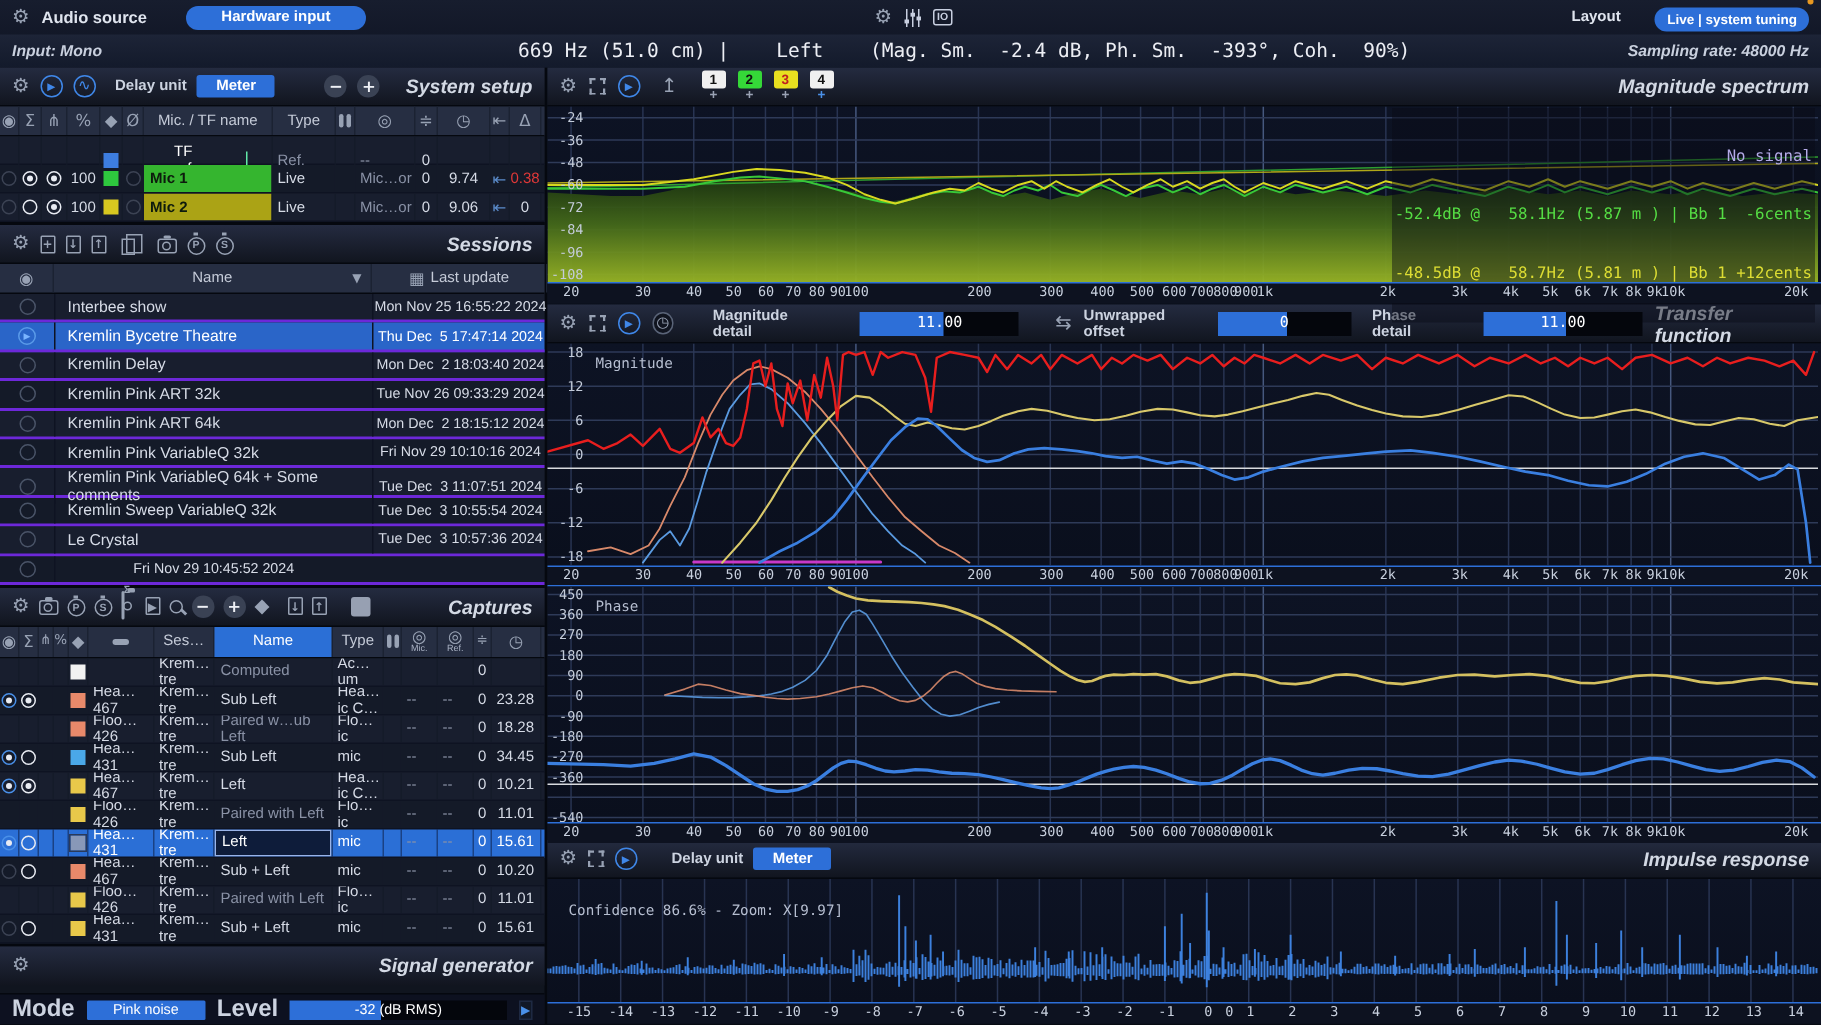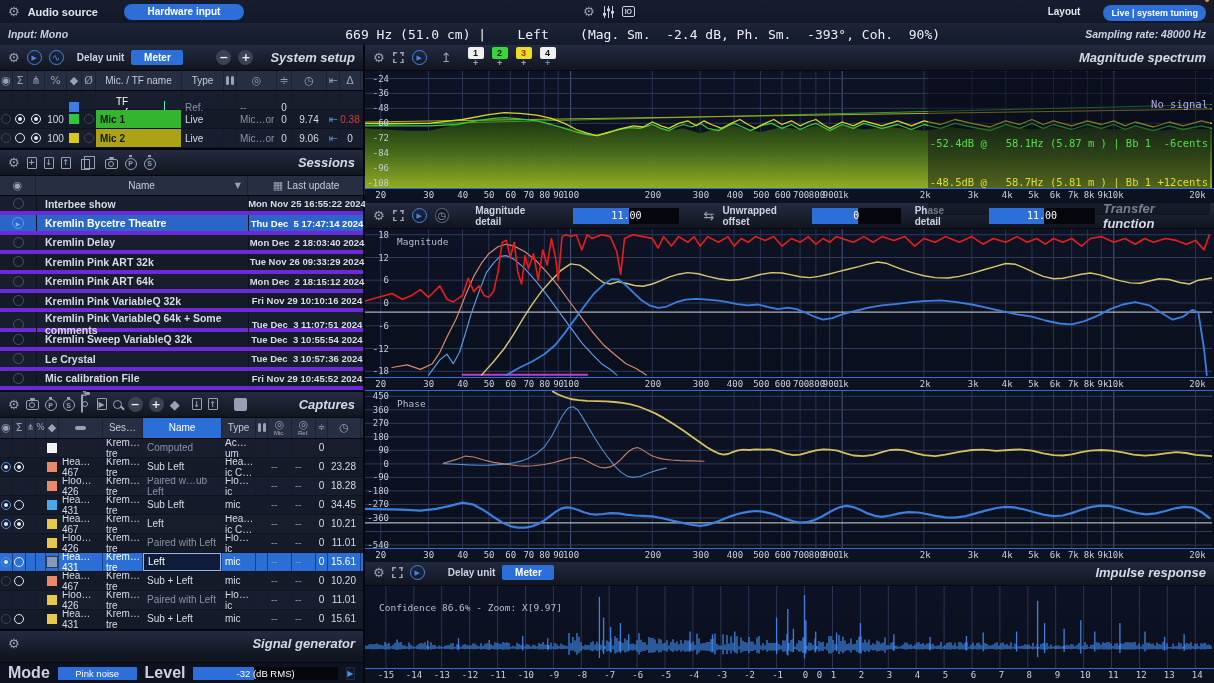--- a/index.html
+++ b/index.html
@@ -96,21 +96,21 @@
   .csq { width:10px; height:10px; flex:none;}
   .grid-setup { grid-template-columns:13px 15px 17px 22px 15px 14px 86px 42px 13px 40px 15px 35px 13px 21px; }
   .grid-captures { grid-template-columns:13px 13px 10px 10px 13px 44px 40px 79px 34px 12px 24px 24px 12px 33px; }
   .grid-sessions { grid-template-columns:36px 212px 117px; }
   .namecell { width:100%; height:100%; display:flex; align-items:center; padding-left:4px; color:#0d1a0d; font-weight:bold; position:relative;}
   .namecell.blue-edit { background:#2d6fd8; color:#fff; font-weight:normal; }
   .namecell.blue-edit::after { content:""; width:1.5px; height:12px; background:#62e8a8; margin-left:2px; }
   .dimtxt { color:#8a92a6; }
   .redtxt { color:#e03838; }
   .sess-row { display:grid; grid-template-columns:36px 212px 117px; height:19.4px; align-items:center;
-              font-size:10.5px; border-bottom:4px solid #6d28d9;font-weight:bold; }
+              font-size:10.5px; border-bottom:2px solid #6d28d9; }
   .sess-row:nth-child(odd) { background:#181e2e; } .sess-row:nth-child(even) { background:#141a28; }
   .sess-row.sel { background:#2a65c8; color:#fff; }
   .sess-row > div { height:100%; display:flex; align-items:center; }
   .sess-row .c-eye { justify-content:center; }
   .sess-row .c-name { padding-left:8px; border-left:1px solid #0e1322; }
   .sess-row .c-date { justify-content:center; border-left:1px solid #0e1322; font-size:9.5px; white-space:pre; }
   .ringsm { width:11px; height:11px; border:1.5px solid #4a5468; border-radius:50%; }
   .playmark { width:12px; height:12px; border:1.5px solid #5a9ae8; border-radius:50%; color:#7ab4ff; font-size:6px;
               display:flex; align-items:center; justify-content:center; font-family:"DejaVu Sans", sans-serif; }
   .cap-row.sel { background:#2b6fd6 !important; color:#fff; }
@@ -421,21 +421,20 @@
               <div class="c-eye">
                 <span class="ringsm"></span>
               </div>
               <div class="c-name">Le Crystal</div>
               <div class="c-date">Tue Dec  3 10:57:36 2024</div>
             </div>
             <div class="sess-row">
               <div class="c-eye">
                 <span class="ringsm"></span>
               </div>
-              <div class="c-name">Mic calibration File</div>
               <div class="c-date">Fri Nov 29 10:45:52 2024</div>
             </div>
           </div>
       </section>
 
       <section style="border-bottom:2px solid #05080f">
         <div class="phead" style="gap:6px">
           <span class="icon">⚙</span>
           <span class="ic-cam"></span>
           <span class="ic-sw">P</span>

